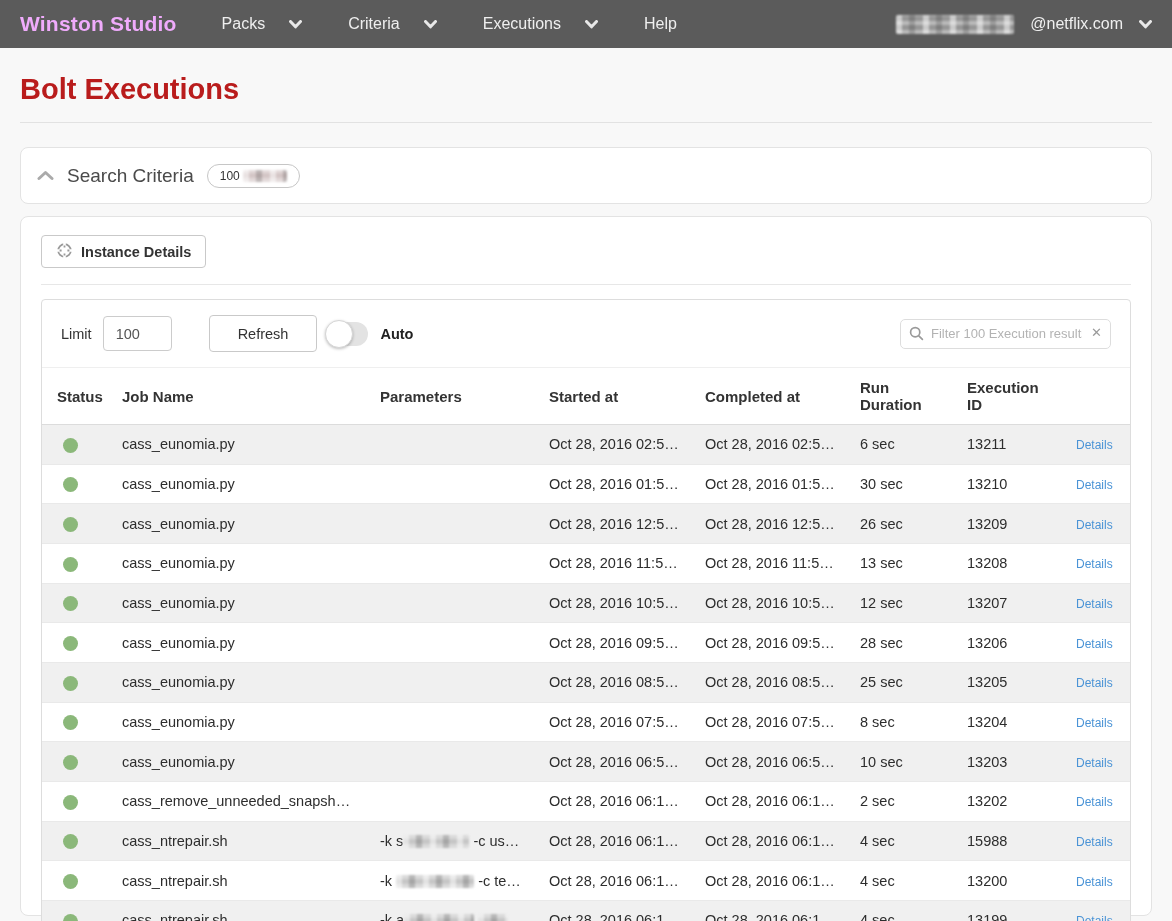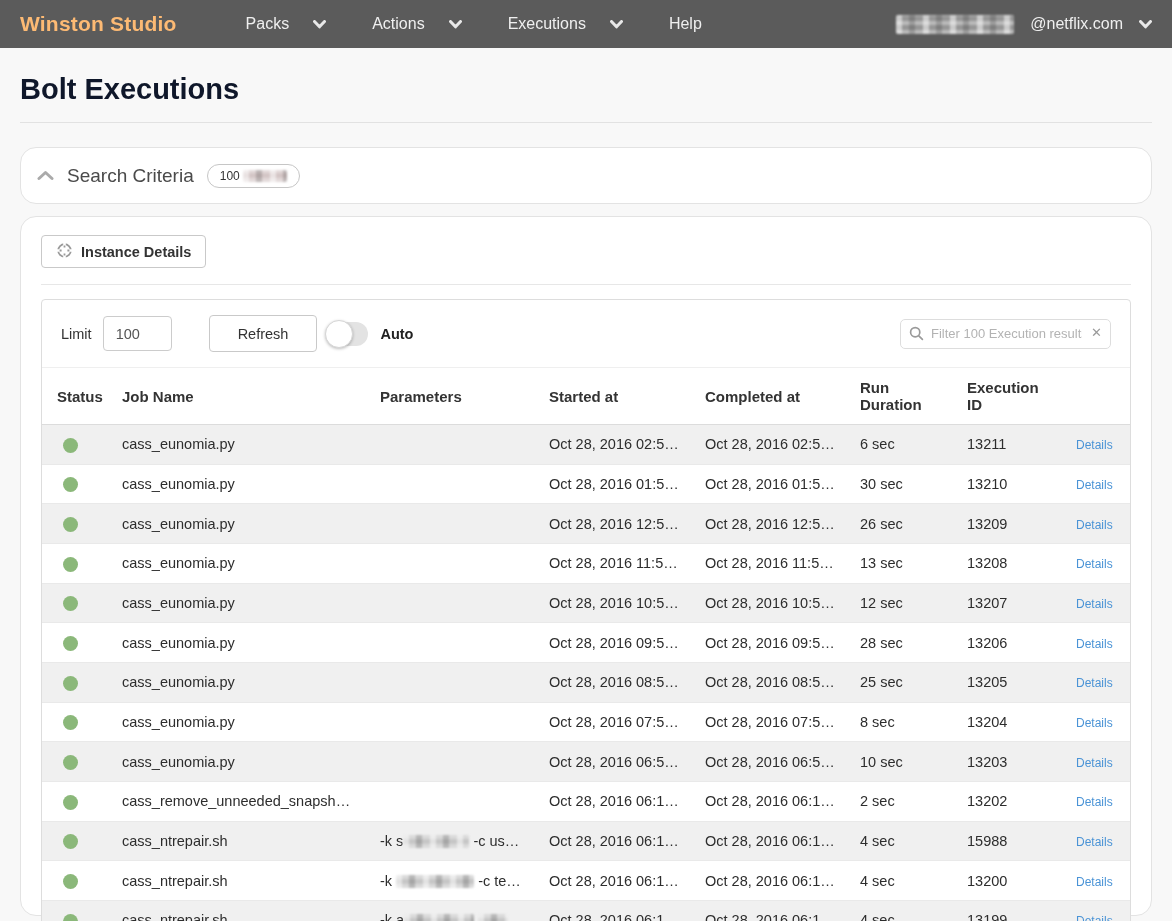--- a/index.html
+++ b/index.html
@@ -11,21 +11,21 @@
   }
 
   
   .navbar {
     height: 48px;
     background: var(--navbar-bg, #5b5b5b);
     display: flex; align-items: center;
     padding: 0 20px;
     color: #f2f2f2;
   }
-  .brand { font-size: 21px; font-weight: 700; color: #fdba74; letter-spacing: .2px; margin-right: 69px; }
+  .brand { font-size: 21px; font-weight: 700; color: #f0abfc; letter-spacing: .2px; margin-right: 45px; }
   .nav-menu { display: flex; align-items: center; gap: 46px; }
   .nav-item { display: flex; align-items: center; gap: 24px; font-size: 16px; color: #efefef; cursor: pointer; }
   .caret { display: inline-block; }
   .caret svg { display: block; }
   .nav-right { margin-left: auto; display: flex; align-items: center; gap: 16px; font-size: 16px; }
 
   
   .redact {
     display: inline-block; vertical-align: -2px; border-radius: 2px;
     background-color: #c6c6c6;
@@ -38,25 +38,25 @@
   .redact-nav { background-color: #969696; height: 19px; width: 118px; vertical-align: -4px; }
   .redact-badge { background-color: #d4c6c6; height: 12px; width: 44px; vertical-align: -2px; }
   .redact-blue { background-color: #a5c3e0; height: 19px; width: 132px; vertical-align: -2px;
     background-image:
       repeating-linear-gradient(90deg, rgba(255,255,255,.55) 0 7px, transparent 7px 14px, rgba(38,90,150,.45) 14px 21px, transparent 21px 28px),
       repeating-linear-gradient(0deg, rgba(255,255,255,.35) 0 5px, transparent 5px 10px);
   }
 
   
   .page { padding: 0 20px; }
-  .page-title { font-size: 29px; font-weight: 700; color: #0f172a; margin-top: 25px; }
+  .page-title { font-size: 29px; font-weight: 700; color: #b91c1c; margin-top: 25px; }
   .title-divider { border: none; border-top: 1px solid #e2e2e2; margin-top: 16px; }
 
   .card {
-    background: #fff; border: 1px solid #e3e3e3; border-radius: 16px;
+    background: #fff; border: 1px solid #e3e3e3; border-radius: 8px;
   }
 
   
   .search-card { margin-top: 24px; height: 57px; display: flex; align-items: center; padding: 0 16px; gap: 13px; }
   .collapse-icon { display: flex; align-items: center; cursor: pointer; }
   .search-title { font-size: 19px; color: #4a4a4a; }
   .criteria-badge {
     border: 1px solid #c6c6c6; border-radius: 12px; height: 24px;
     display: inline-flex; align-items: center; gap: 3px; padding: 0 12px;
     font-size: 12px; color: #333; background: #fff;
@@ -128,21 +128,21 @@
   <div class="nav-menu">
     <div class="nav-item">
       <span>Packs</span>
       <span class="caret">
           <svg width="13" height="9" viewBox="0 0 13 9">
             <path d="M1.5 1.5 L6.5 6.8 L11.5 1.5" fill="none" stroke="#e8e8e8" stroke-width="3" stroke-linecap="round" stroke-linejoin="round"></path>
           </svg>
         </span>
     </div>
     <div class="nav-item">
-      <span>Actions</span>
+      <span>Criteria</span>
       <span class="caret">
           <svg width="13" height="9" viewBox="0 0 13 9">
             <path d="M1.5 1.5 L6.5 6.8 L11.5 1.5" fill="none" stroke="#e8e8e8" stroke-width="3" stroke-linecap="round" stroke-linejoin="round"></path>
           </svg>
         </span>
     </div>
     <div class="nav-item">
       <span>Executions</span>
       <span class="caret">
           <svg width="13" height="9" viewBox="0 0 13 9">

